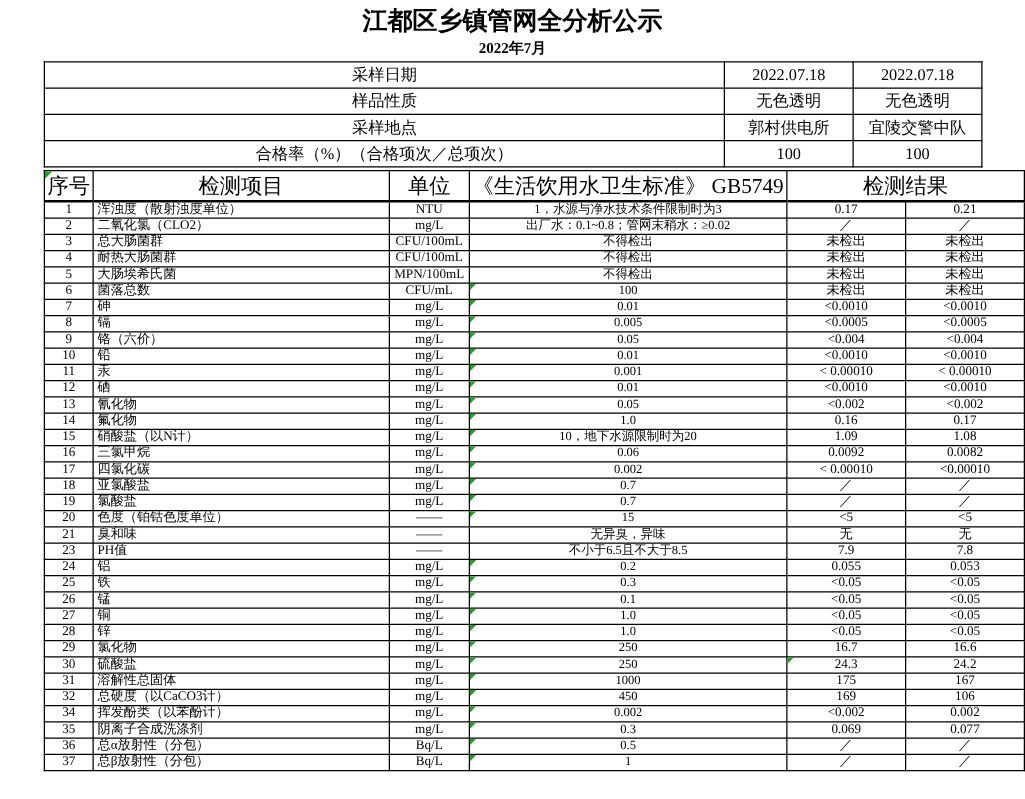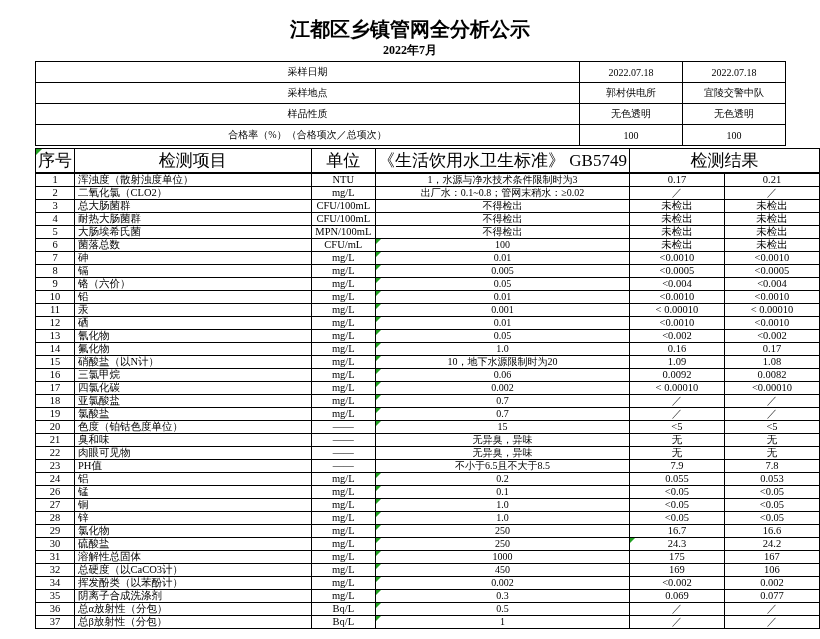--- a/index.html
+++ b/index.html
@@ -2,29 +2,29 @@
 <html style="--tri-color: #21a121;"><head>
 <meta charset="utf-8">
 <style>
   html,body{margin:0;padding:0;background:#fff;}
   .page{
     width:820px;height:639px;background:#fff;color:#000;overflow:hidden;
     font-family:"Liberation Serif","DejaVu Serif",serif;
   }
   .title{
     text-align:center;font-family:"Liberation Sans","DejaVu Sans",sans-serif;
-    font-weight:bold;font-size:20px;line-height:24px;padding-top:5px;margin-top:12px;
+    font-weight:bold;font-size:20px;line-height:24px;padding-top:5px;
   }
   .subtitle{text-align:center;font-size:12px;line-height:15px;margin:2px 0 3px 0;font-weight:bold;}
   table{border-collapse:collapse;table-layout:fixed;margin-left:35px;}
   td,th{
     border:1px solid #000;padding:0 2px;overflow:hidden;white-space:nowrap;
     font-weight:normal;position:relative;box-sizing:border-box;
   }
-  .info-table td{height:21px;font-size:10px;text-align:center;}
+  .info-table td{height:21px;font-size:13px;text-align:center;}
   .main-table{margin-top:2px;}
   .main-table th{height:23px;font-size:17px;text-align:center;border-bottom:2px solid #000;}
   .main-table td{height:13px;font-size:10.5px;line-height:12px;text-align:center;}
   .main-table td.item{text-align:left;padding-left:3px;}
   .main-table td.std{font-size:10px;font-family:Liberation Serif, serif;}
   .tri{
     position:absolute;left:0;top:0;width:0;height:0;
     border-top:5px solid var(--tri-color,#21a121);
     border-right:5px solid transparent;
   }
@@ -44,29 +44,29 @@
         <col style="width:103px">
       </colgroup>
     <tbody id="info-body">
   <tr>
     <td class="info-label">采样日期</td>
     <td>2022.07.18</td>
     <td>2022.07.18</td>
   </tr>
 
   <tr>
+    <td class="info-label">样品性质</td>
+    <td>无色透明</td>
+    <td>无色透明</td>
+  </tr>
+
+  <tr>
     <td class="info-label">采样地点</td>
     <td>郭村供电所</td>
     <td>宜陵交警中队</td>
-  </tr>
-
-  <tr>
-    <td class="info-label">样品性质</td>
-    <td>无色透明</td>
-    <td>无色透明</td>
   </tr>
 
   <tr>
     <td class="info-label">合格率（%）（合格项次／总项次）</td>
     <td>100</td>
     <td>100</td>
   </tr>
 </tbody>
   </table>
 
@@ -271,47 +271,47 @@
 
   <tr>
     <td>21</td>
     <td class="item">臭和味</td>
     <td>——</td>
     <td class="std">无异臭，异味</td>
     <td>无</td>
     <td>无</td>
   </tr>
 
-  <tr>
-    <td>22</td>
-    <td class="item">肉眼可见物</td>
-    <td>——</td>
-    <td class="std">无异臭，异味</td>
-    <td>无</td>
-    <td>无</td>
-  </tr>
 
   <tr>
     <td>23</td>
     <td class="item">PH值</td>
     <td>——</td>
     <td class="std">不小于6.5且不大于8.5</td>
     <td>7.9</td>
     <td>7.8</td>
   </tr>
 
   <tr>
     <td>24</td>
     <td class="item">铝</td>
     <td>mg/L</td>
     <td class="std">0.2<span class="tri"></span></td>
     <td>0.055</td>
     <td>0.053</td>
   </tr>
 
+  <tr>
+    <td>25</td>
+    <td class="item">铁</td>
+    <td>mg/L</td>
+    <td class="std">0.3<span class="tri"></span></td>
+    <td>&lt;0.05</td>
+    <td>&lt;0.05</td>
+  </tr>
 
   <tr>
     <td>26</td>
     <td class="item">锰</td>
     <td>mg/L</td>
     <td class="std">0.1<span class="tri"></span></td>
     <td>&lt;0.05</td>
     <td>&lt;0.05</td>
   </tr>
 

